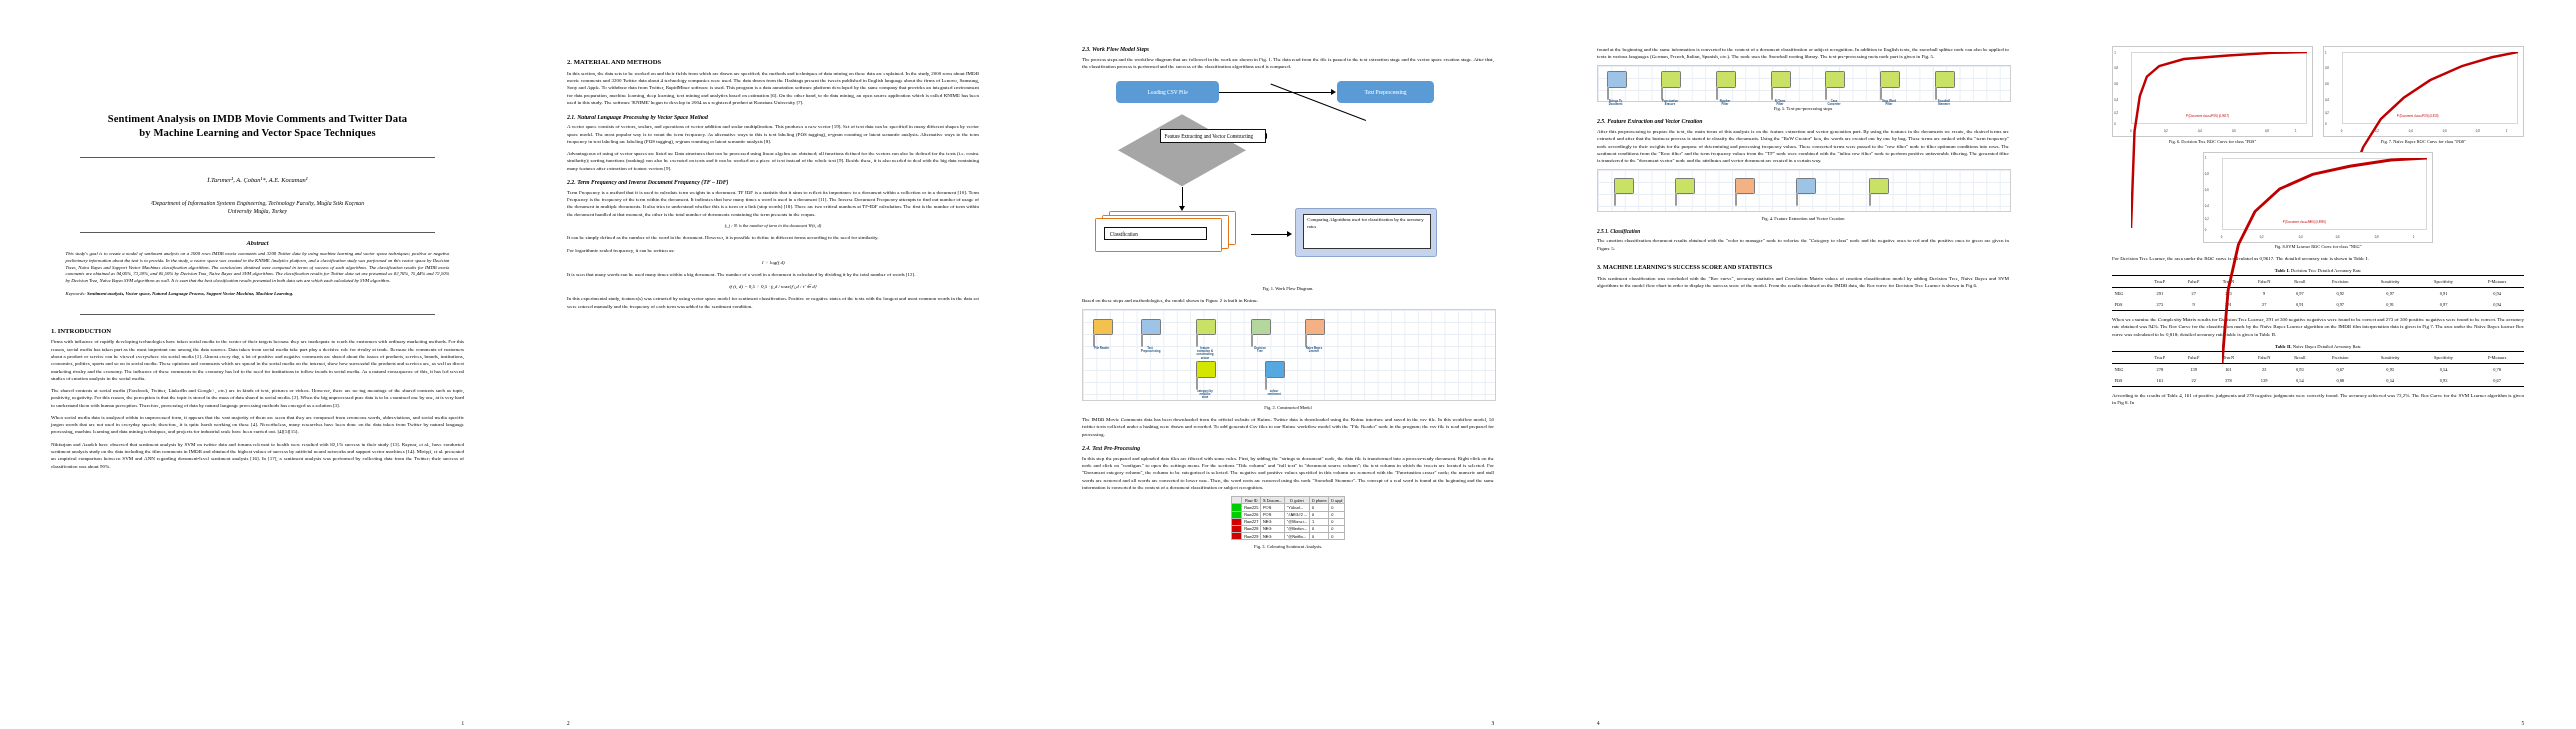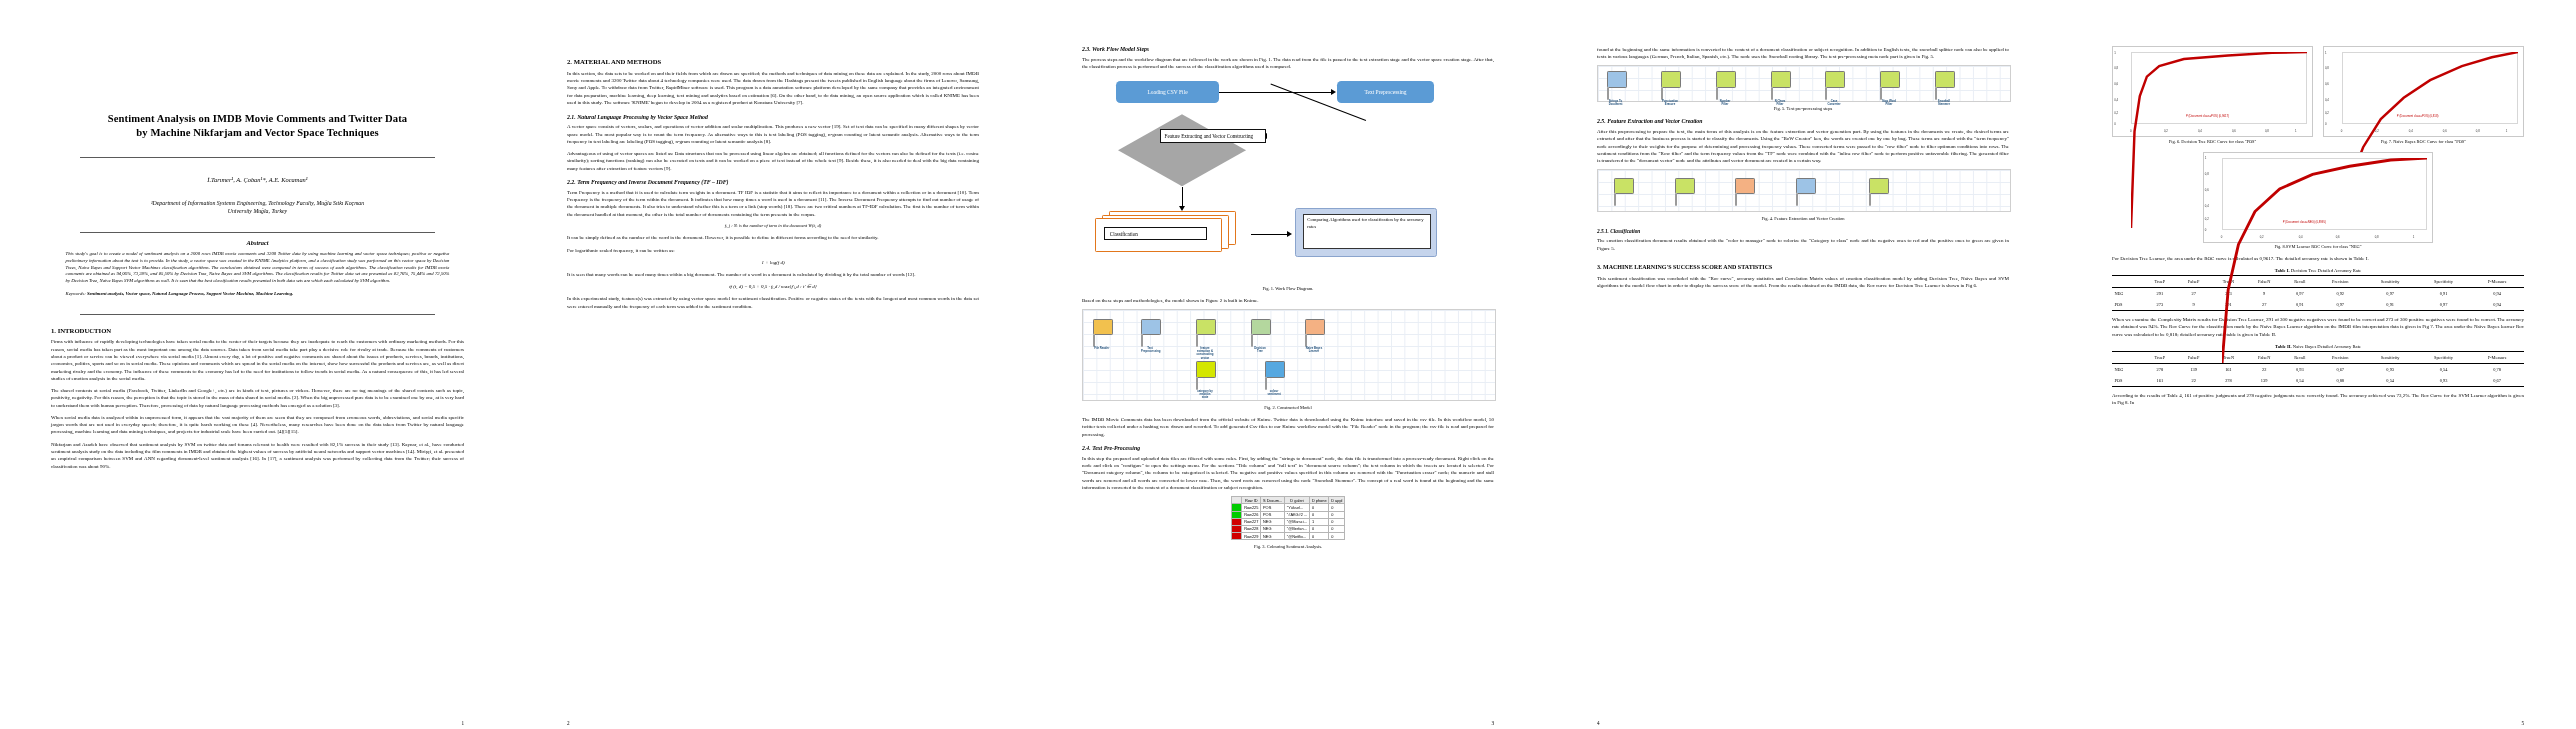--- a/index.html
+++ b/index.html
@@ -85,21 +85,21 @@
   .smallmuted{font-size:4.7px;line-height:1.45;text-align:justify;}
 </style>
 </head>
 <body>
 
 <div class="spread">
 
   <div class="page">
     <h1 class="ttl">
       <span>Sentiment Analysis on IMDB Movie Comments and Twitter Data</span><br>
-      <span>by Machine Nikfarjam and Vector Space Techniques</span>
+      <span>by Machine Learning and Vector Space Techniques</span>
     </h1>
     <hr class="rule">
     <div class="authors">İ.Tarımer¹, A. Çoban¹*, A.E. Kocaman¹</div>
     <div class="affil">
       <span>¹Department of Information Systems Engineering, Technology Faculty, Muğla Sıtkı Koçman</span><br>
       <span>University Muğla, Turkey</span>
     </div>
     <hr class="rule">
     <div class="absthead">Abstract</div>
     <div class="abst">This study's goal is to create a model of sentiment analysis on a 2000 rows IMDB movie comments and 3200 Twitter data by using machine learning and vector space techniques; positive or negative preliminary information about the text is to provide. In the study, a vector space was created in the KNIME Analytics platform, and a classification study was performed on this vector space by Decision Trees, Naive Bayes and Support Vector Machines classification algorithms. The conclusions obtained were compared in terms of success of each algorithms. The classification results for IMDB movie comments are obtained as 94,06%, 73,28%, and 85,50% by Decision Tree, Naive Bayes and SVM algorithms. The classification results for Twitter data set are presented as 82,76%, 75,44% and 72,50% by Decision Tree, Naive Bayes SVM algorithms as well. It is seen that the best classification results presented in both data sets are which each calculated by SVM algorithm.</div>

